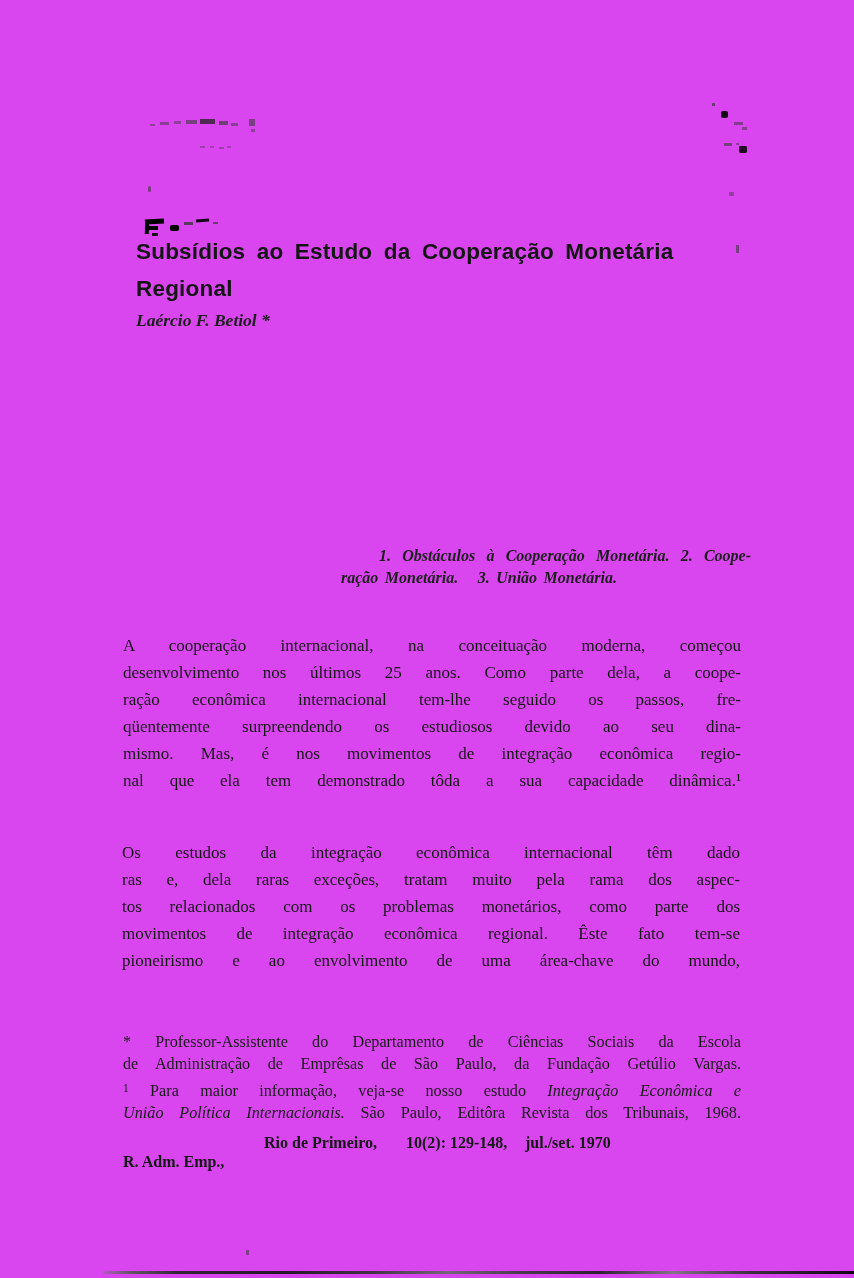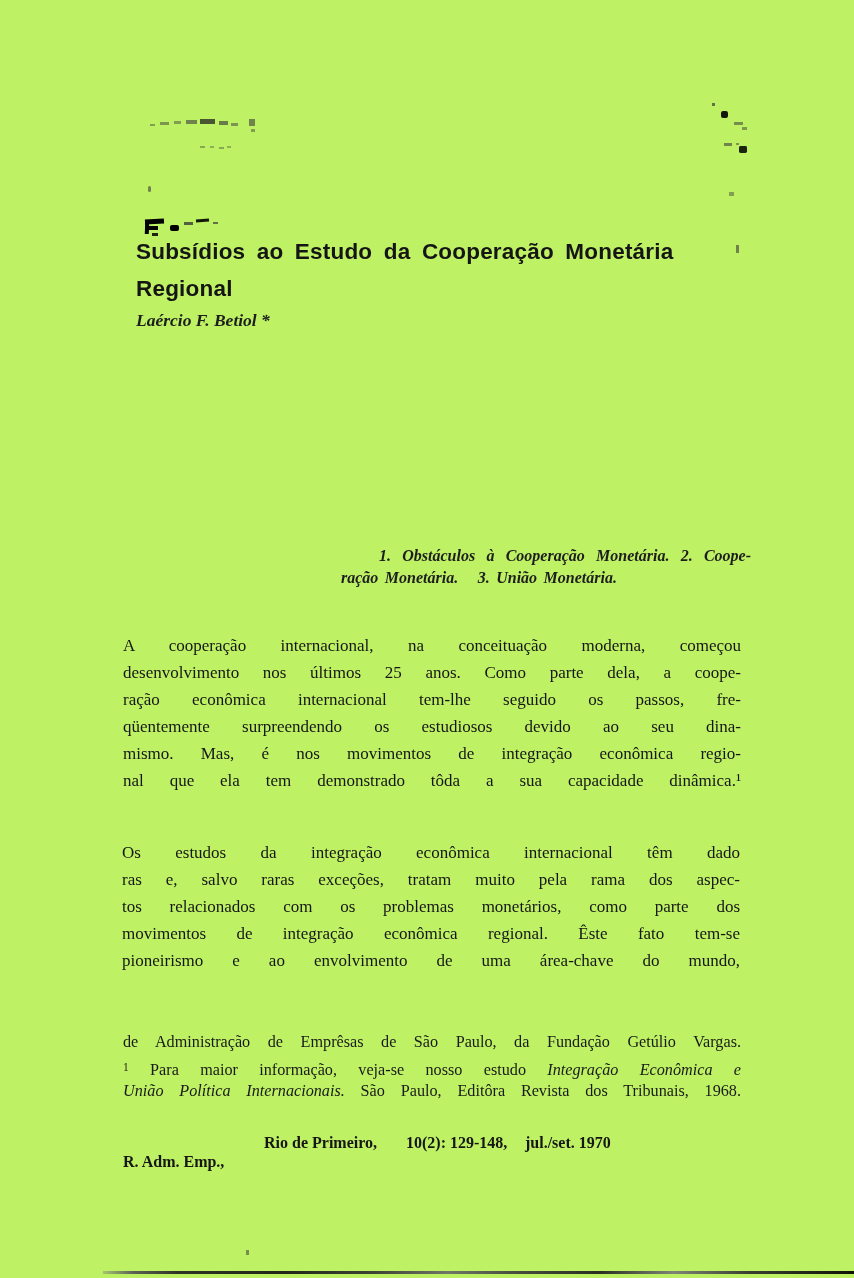--- a/index.html
+++ b/index.html
@@ -1,20 +1,20 @@
 <!DOCTYPE html>
 <html><head>
 <meta charset="utf-8">
 <style>
   html,body{margin:0;padding:0;background:#e8e8e6;}
   .page{
     position:relative;
     width:854px;height:1278px;
     margin:0 auto;
-    background:#bef264;
+    background:#d946ef;
     overflow:hidden;
     font-family:"Liberation Serif",serif;
     color:#1b1b1b;
   }
   
   .title-block{position:absolute;left:136px;top:233px;width:640px;}
   .title-line{
     font-family:"Liberation Sans",sans-serif;
     font-weight:bold;font-size:22.5px;line-height:37px;
     letter-spacing:.2px;word-spacing:5px;color:#151515;
@@ -131,28 +131,32 @@
     <div class="jl">A cooperação internacional, na conceituação moderna, começou</div>
     <div class="jl">desenvolvimento nos últimos 25 anos. Como parte dela, a coope-</div>
     <div class="jl">ração econômica internacional tem-lhe seguido os passos, fre-</div>
     <div class="jl">qüentemente surpreendendo os estudiosos devido ao seu dina-</div>
     <div class="jl">mismo. Mas, é nos movimentos de integração econômica regio-</div>
     <div class="jl">nal que ela tem demonstrado tôda a sua capacidade dinâmica.¹</div>
   </div>
 
   <div class="bodypara p2">
     <div class="jl">Os estudos da integração econômica internacional têm dado</div>
-    <div class="jl">ras e, salvo raras exceções, tratam muito pela rama dos aspec-</div>
+    <div class="jl">ras e, dela raras exceções, tratam muito pela rama dos aspec-</div>
     <div class="jl">tos relacionados com os problemas monetários, como parte dos</div>
     <div class="jl">movimentos de integração econômica regional. Êste fato tem-se</div>
     <div class="jl">pioneirismo e ao envolvimento de uma área-chave do mundo,</div>
   </div>
 
   <div class="footnotes">
     <div>
+      <div class="fnline">
+        <span>*</span>
+        <span>Professor-Assistente do Departamento de Ciências Sociais da Escola</span>
+      </div>
       <div class="fnline">de Administração de Emprêsas de São Paulo, da Fundação Getúlio Vargas.</div>
     </div>
     <div class="fn2">
       <div class="fnline">
         <span class="sup">1</span>
         <span>Para maior informação, veja-se nosso estudo</span>
         <span class="it">Integração Econômica e</span>
       </div>
       <div class="fnline">
         <span class="it">União Política Internacionais.</span>

